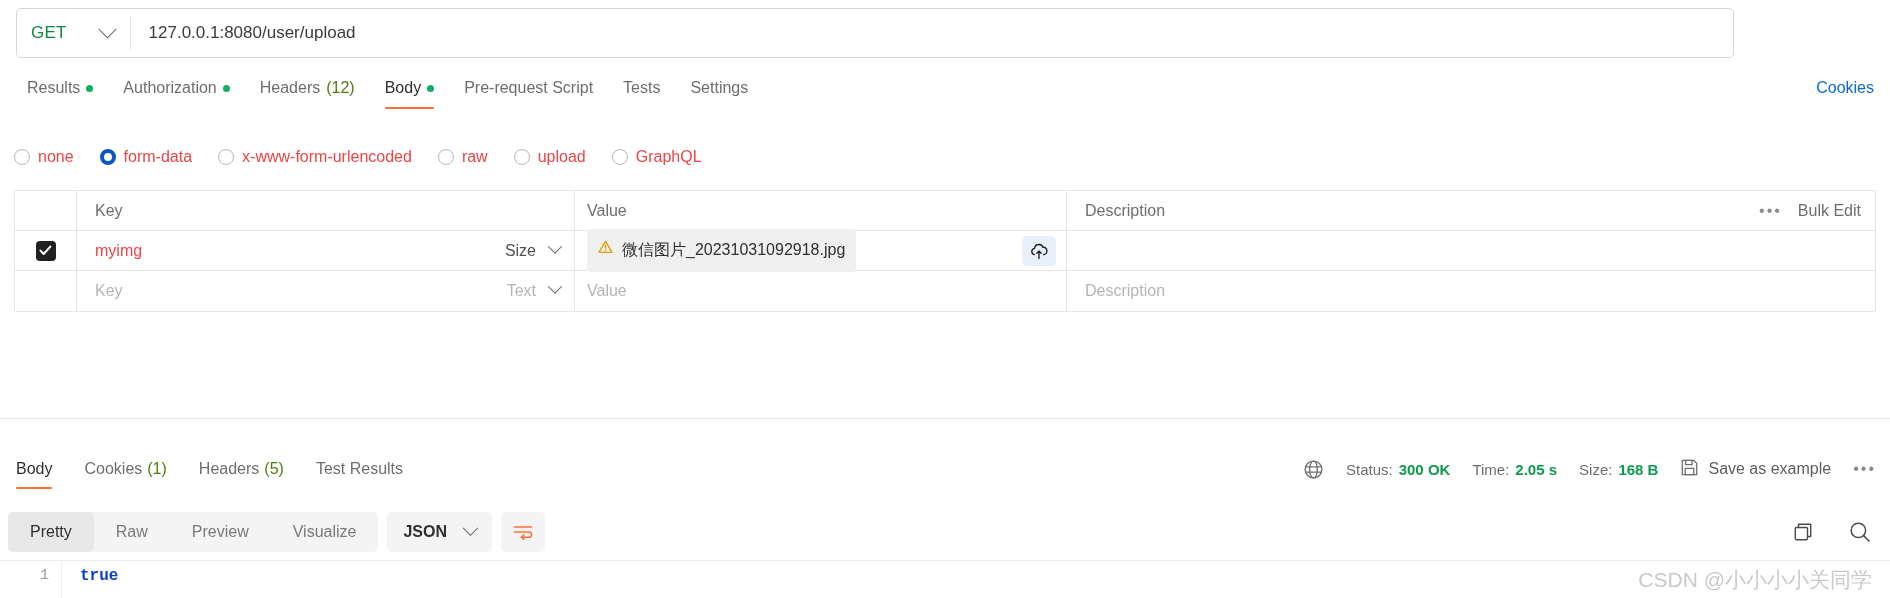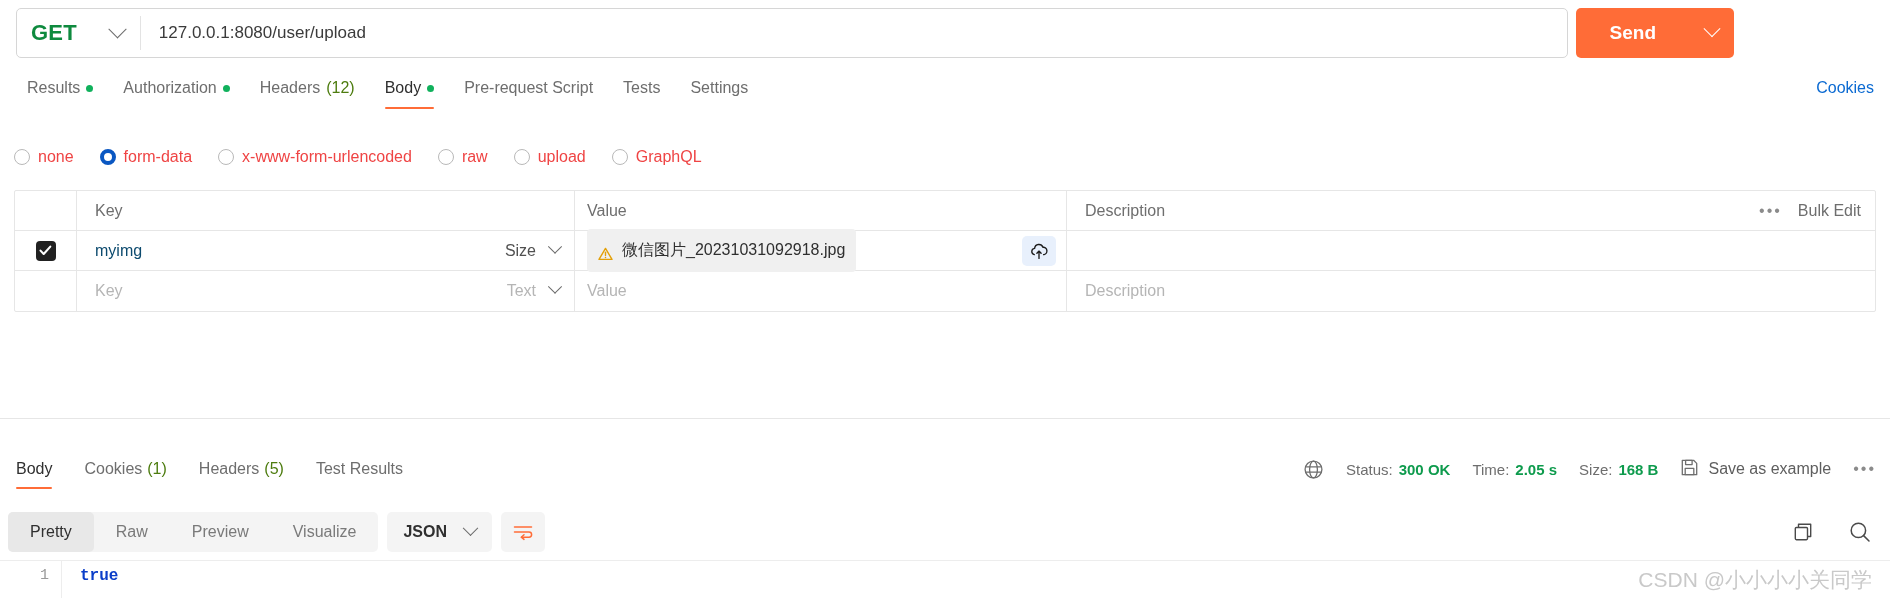--- a/index.html
+++ b/index.html
@@ -26,21 +26,21 @@
     display: flex; align-items: center;
     background: #fff;
   }
   .method-sel {
     display: flex; align-items: center; gap: 34px;
     padding: 0 16px 0 14px;
     height: 100%;
     cursor: pointer;
   }
   .method-label {
-    color: #0e8a3e; font-weight: 700; font-size: 22px; letter-spacing: .2px;
+    color: #0e8a3e; font-weight: 400; font-size: 17px; letter-spacing: .2px;
   }
   .chev {
     width: 13px; height: 13px;
     border-right: 1.6px solid #6b6b6b;
     border-bottom: 1.6px solid #6b6b6b;
     transform: rotate(45deg) translate(-3px,-3px);
   }
   .vdiv { width: 1px; align-self: stretch; background: #e3e3e3; margin: 7px 0; }
   .url-input {
     flex: 1; border: 0; outline: none; background: transparent;
@@ -124,34 +124,34 @@
     flex: 0 0 498px; border-right: 1px solid #e6e6e6;
     display: flex; align-items: center; padding: 0 0 0 18px; gap: 8px;
   }
   .c-val {
     flex: 0 0 492px; border-right: 1px solid #e6e6e6;
     display: flex; align-items: center; padding: 0 10px 0 12px; gap: 8px;
   }
   .c-desc { flex: 1; display: flex; align-items: center; padding: 0 0 0 18px; }
   .th { font-size: 16px; color: #6e6e6e; }
   .ph { font-size: 16px; color: #b5b5b5; }
-  .cellval { font-size: 16px; color: #0c4a6e; }
+  .cellval { font-size: 16px; color: #ef4444; }
   .chk {
     width: 20px; height: 20px; border-radius: 4px; background: #212121;
     display: flex; align-items: center; justify-content: center; cursor: pointer;
   }
   .chk svg { display: block; }
   .typesel {
     margin-left: auto; margin-right: 14px;
     display: flex; align-items: center; gap: 14px; cursor: pointer;
     font-size: 16px; color: #505050;
   }
   .typesel .chev { width: 10px; height: 10px; border-width: 1.5px; }
   .file-chip {
-    display: flex; align-items: flex-end; gap: 9px;
+    display: flex; align-items: flex-start; gap: 9px;
     background: #f0f0f0; border-radius: 4px;
     padding: 11px 11px; font-size: 16px; color: #2f2f2f;
     max-width: 100%; white-space: nowrap; overflow: hidden;
   }
   .warn-ico { flex: none; }
   .upload-btn {
     margin-left: auto;
     width: 34px; height: 30px; border-radius: 5px; background: #e8f0fc;
     display: flex; align-items: center; justify-content: center; cursor: pointer; flex: none;
   }
@@ -244,26 +244,20 @@
 <div class="app">
 
   <div class="urlbar-row">
     <div class="url-box">
       <div class="method-sel">
         <span class="method-label">GET</span>
         <span class="chev"></span>
       </div>
       <div class="vdiv"></div>
       <input class="url-input" value="127.0.0.1:8080/user/upload" placeholder="Enter URL or paste text" style="">
-    </div>
-    <div class="send-wrap">
-      <button class="send-btn">Send</button>
-      <div class="send-caret">
-        <span class="chev"></span>
-      </div>
     </div>
   </div>
 
   <div class="req-tabs">
     <div class="req-tab">
       <span>Results</span>
       <span class="dot-g"></span>
     </div>
     <div class="req-tab">
       <span>Authorization</span>

